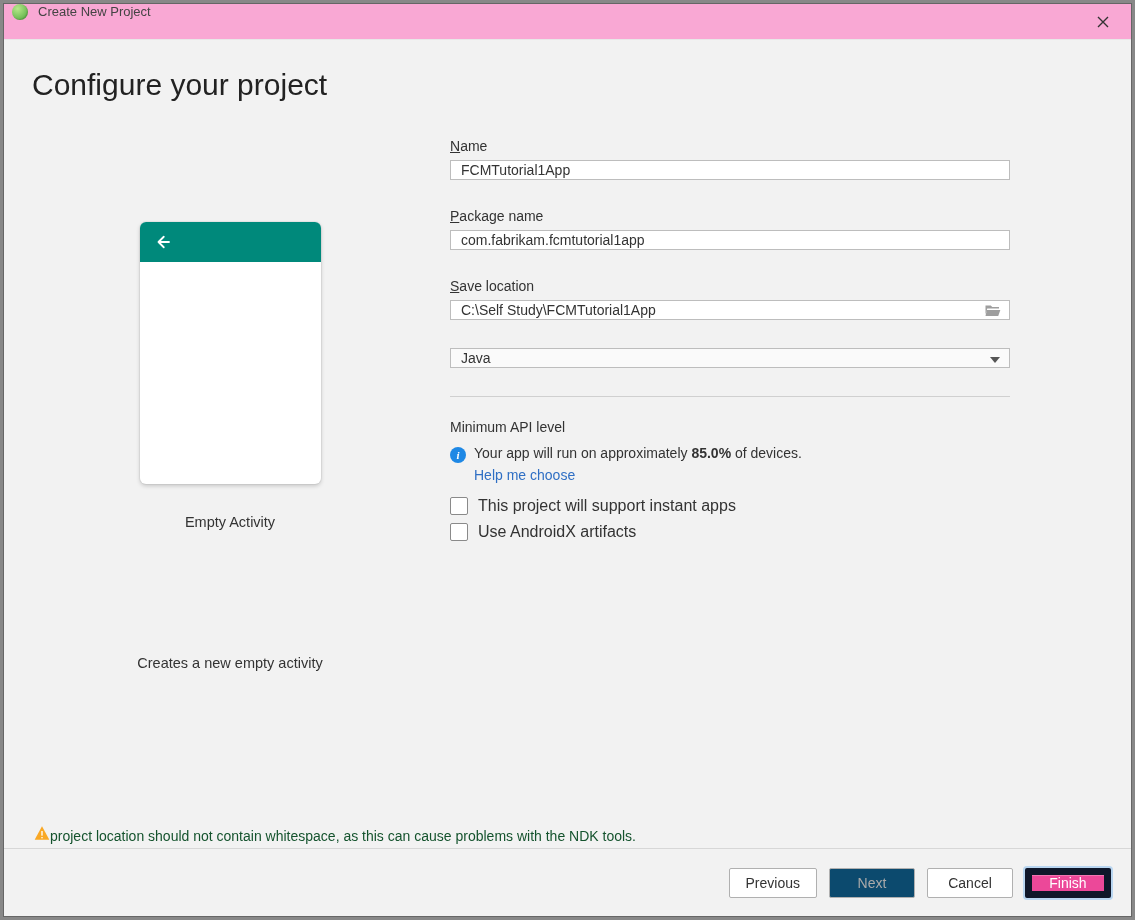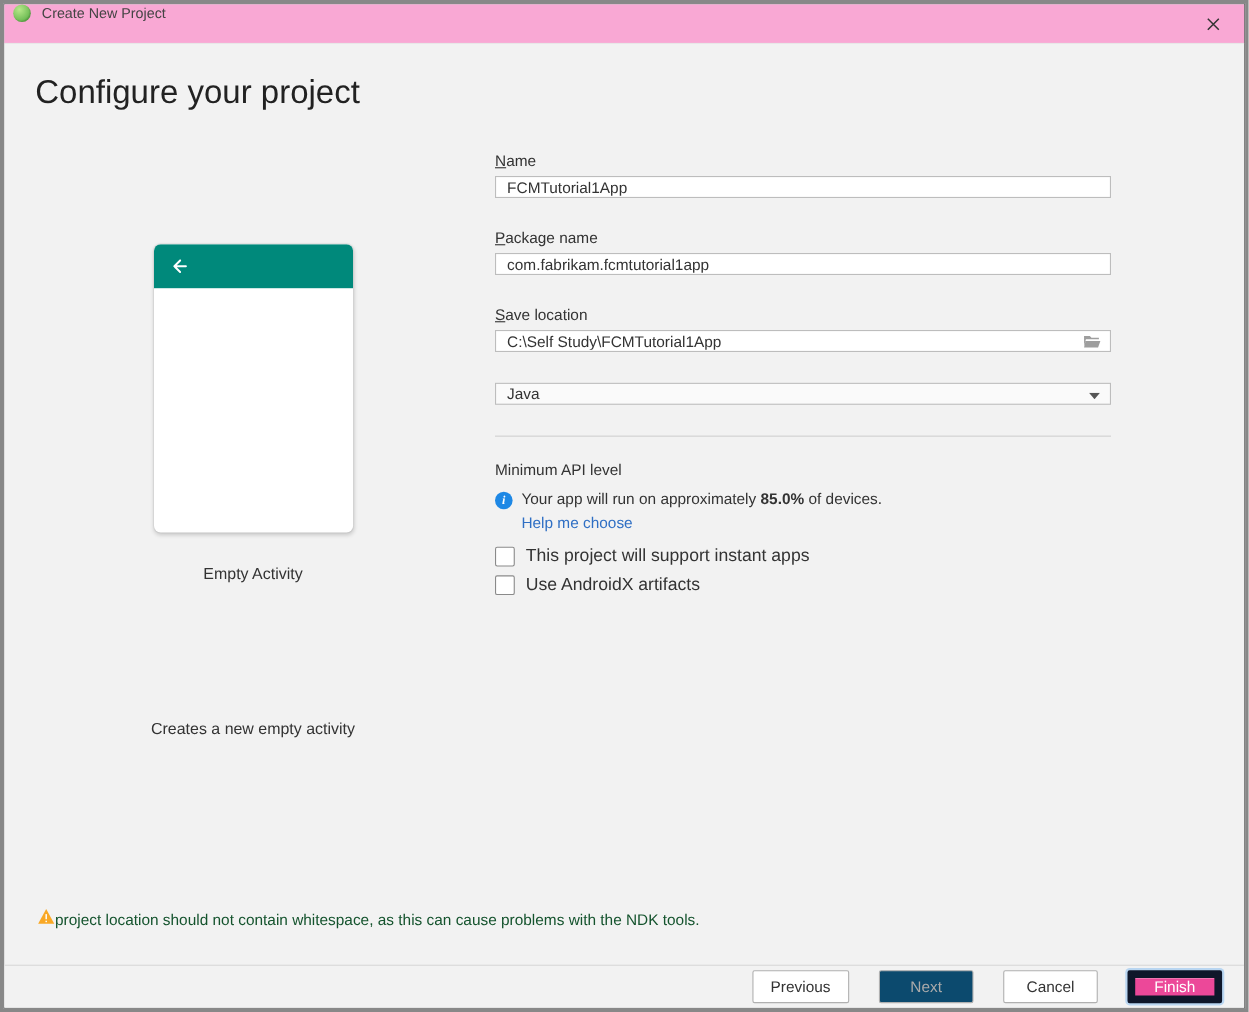--- a/index.html
+++ b/index.html
@@ -111,22 +111,22 @@
     width:18px; height:18px; border:1px solid #8a8a8a; background:#fff; border-radius:2px; flex-shrink:0;
   }
 
   .warning-row {
     position:absolute; left:30px; bottom:72px; right:30px;
     display:flex; align-items:flex-end; font-size:14px; color:#14532d;
   }
   .warning-row .warn-icon { color:#F9A825; flex-shrink:0;}
 
   .button-bar {
-    height:39px; background:#f2f2f2; border-top:1px solid #d7d7d7;
-    display:flex; align-items:center; justify-content:flex-end; gap:27px;
+    height:68px; background:#f2f2f2; border-top:1px solid #d7d7d7;
+    display:flex; align-items:center; justify-content:flex-end; gap:12px;
     padding:0 20px;
   }
   .btn {
     min-width:86px; height:30px; padding:0 16px;
     border:1px solid #b0b0b0; background:#fff; font-size:14px; font-family:inherit;
     color:#333; border-radius:2px; cursor:pointer;
   }
   .btn.disabled { color:#aaa; background:#0c4a6e; cursor:default;}
   .btn.primary {
     background:#ec4899; border:7px solid #0f172a; color:#fff;

